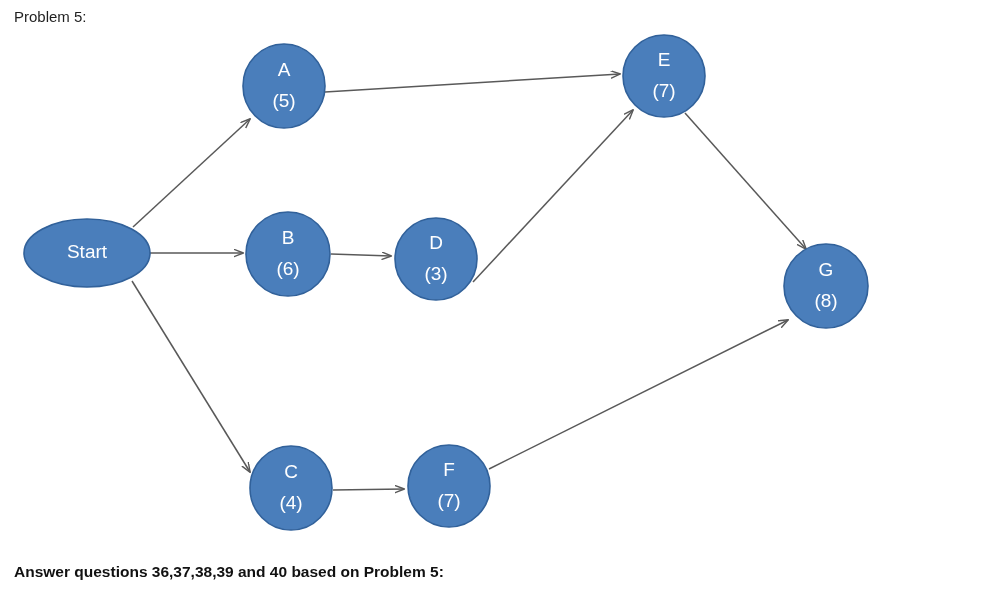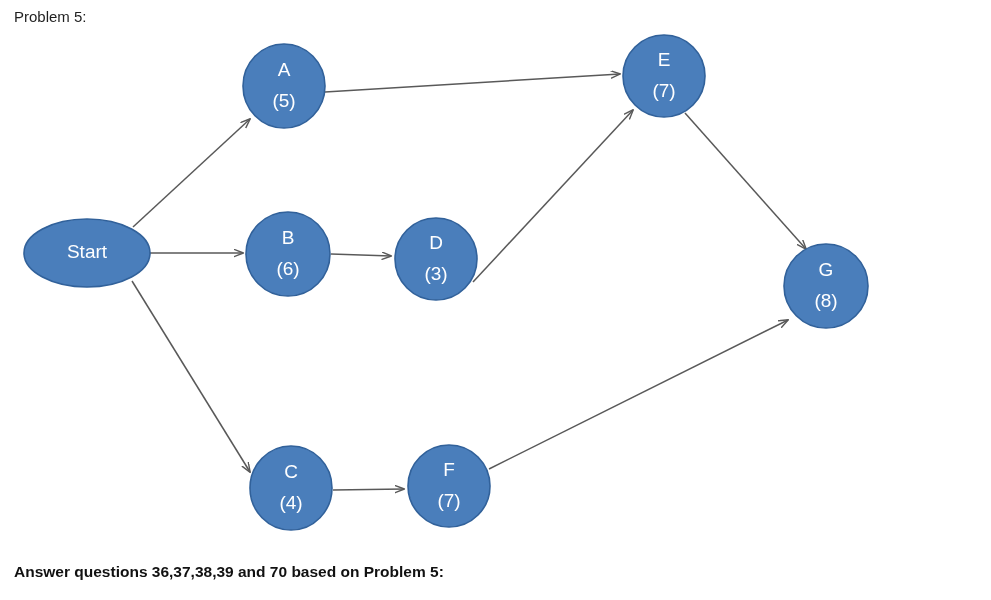--- a/index.html
+++ b/index.html
@@ -132,15 +132,15 @@
           <text x="449" y="502" class="node-label small">(7)</text>
         </g>
         <g>
           <ellipse cx="826" cy="286" rx="42" ry="42" class="node-shape"></ellipse>
           <text x="826" y="271" class="node-label">G</text>
           <text x="826" y="302" class="node-label small">(8)</text>
         </g>
       </g>
   </svg>
 
-  <div class="footer-text">Answer questions 36,37,38,39 and 70 based on Problem 5:</div>
+  <div class="footer-text">Answer questions 36,37,38,39 and 40 based on Problem 5:</div>
 
 </div>
 
 </body></html>

